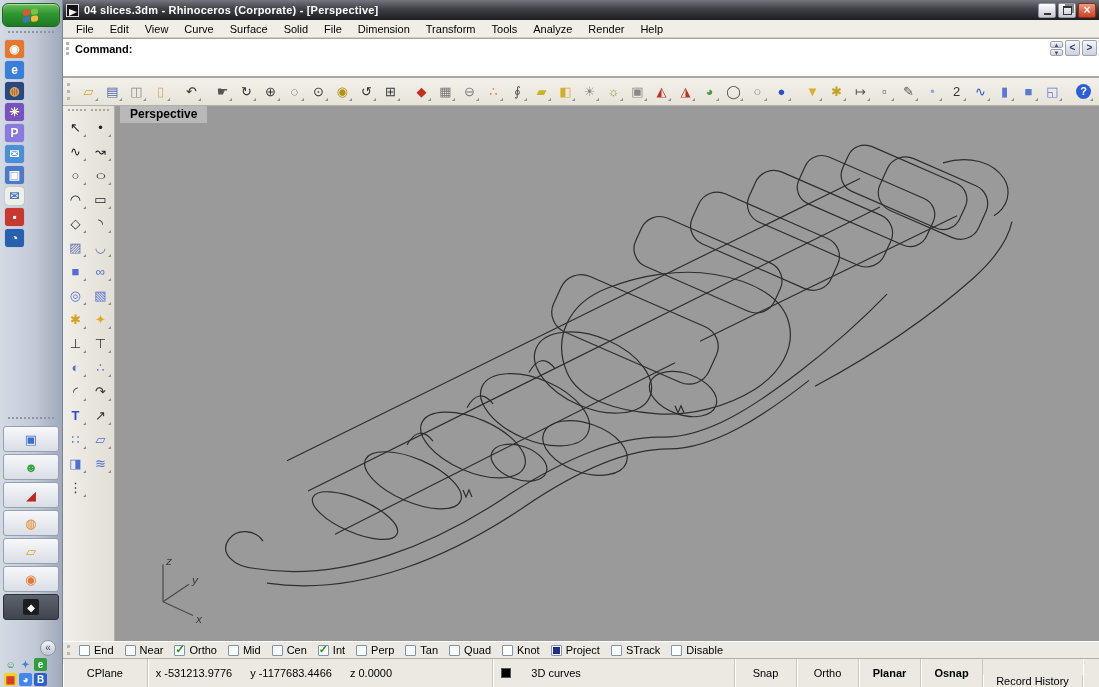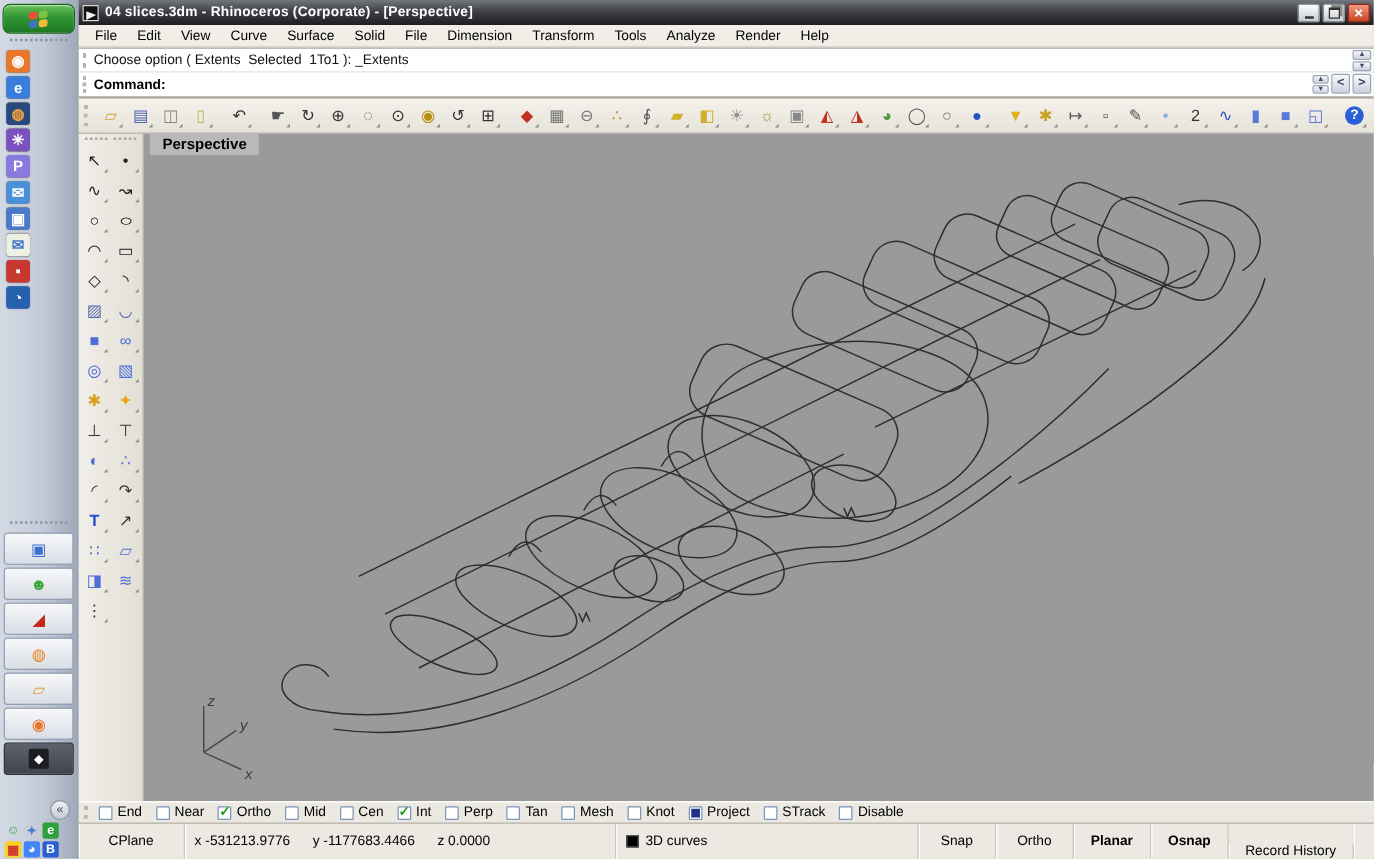--- a/index.html
+++ b/index.html
@@ -115,21 +115,21 @@
   .osnapbar .os-grip { position:absolute; left:4px; top:3px; bottom:3px; width:3px; border-left:3px dotted #b9b6ae; }
   .os { display:flex; align-items:center; gap:4px; cursor:pointer; }
   .cb { width:11px; height:11px; background:#fff; border:1px solid #7a96b8; border-radius:1px; position:relative; }
   .cb.on::after { content:"✓"; position:absolute; left:0px; top:-3px; color:#1d9b1d; font-size:11px; font-weight:bold; }
   .cb.filled::after { content:""; position:absolute; left:1px; top:1px; right:1px; bottom:1px; background:#20308a; }
 
   .statusbar { flex:0 0 17px; background:#ece9e2; display:flex; align-items:stretch; font-size:11px; }
   .pane { display:flex; align-items:center; padding:0 8px; border-right:1px solid #c9c6be; box-shadow:inset 1px 0 0 #fff; white-space:nowrap;text-align:right; }
   .pane.coords { width:352px; gap:18px; }
   .pane.cpl { width:86px; justify-content:center; }
-  .pane.layer { width:246px; gap:5px; }
+  .pane.layer { width:246px; gap:20px; }
   .swatch { width:10px; height:10px; border:1px solid #555; }
   .pane.toggle { width:62px; justify-content:center; cursor:pointer; }
   .pane.toggle.wide { width:100px;margin-top:16px; }
   .pane.active { font-weight:bold; }
   .pane.fill { flex:1; border-right:none; }
 </style>
 </head>
 <body>
 
 <div id="taskbar">
@@ -281,28 +281,20 @@
       <span class="menu-item">Tools</span>
 
       <span class="menu-item">Analyze</span>
 
       <span class="menu-item">Render</span>
 
       <span class="menu-item">Help</span>
     </div>
 
   <div class="cmdarea">
-    <div class="cmd-row first">
-      <span class="cmd-grip"></span>
-      <span class="cmd-hist">Choose option ( Extents  Selected  1To1 ): _Extents</span>
-      <span class="vscroll">
-        <span class="sbtn">▲</span>
-        <span class="sbtn">▼</span>
-      </span>
-    </div>
     <div class="cmd-row">
       <span class="cmd-grip"></span>
       <span class="cmd-prompt">Command:</span>
       <span class="cmd-nav">
         <span class="spin">
           <span class="sbtn">▲</span>
           <span class="sbtn">▼</span>
         </span>
         <span class="nbtn">&lt;</span>
         <span class="nbtn">&gt;</span>
@@ -706,21 +698,21 @@
         <span>Perp</span>
       </label>
 
       <label class="os">
         <span class="cb"></span>
         <span>Tan</span>
       </label>
 
       <label class="os">
         <span class="cb"></span>
-        <span>Mesh</span>
+        <span>Quad</span>
       </label>
 
       <label class="os">
         <span class="cb"></span>
         <span>Knot</span>
       </label>
 
       <label class="os">
         <span class="cb filled"></span>
         <span>Project</span>

